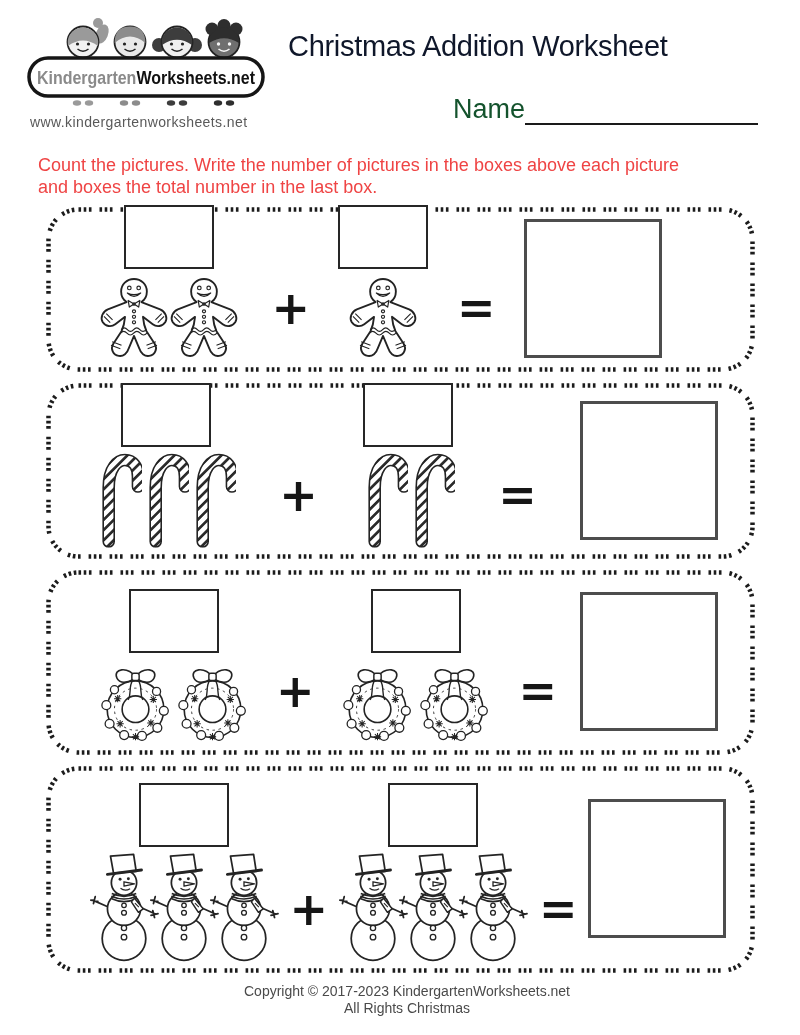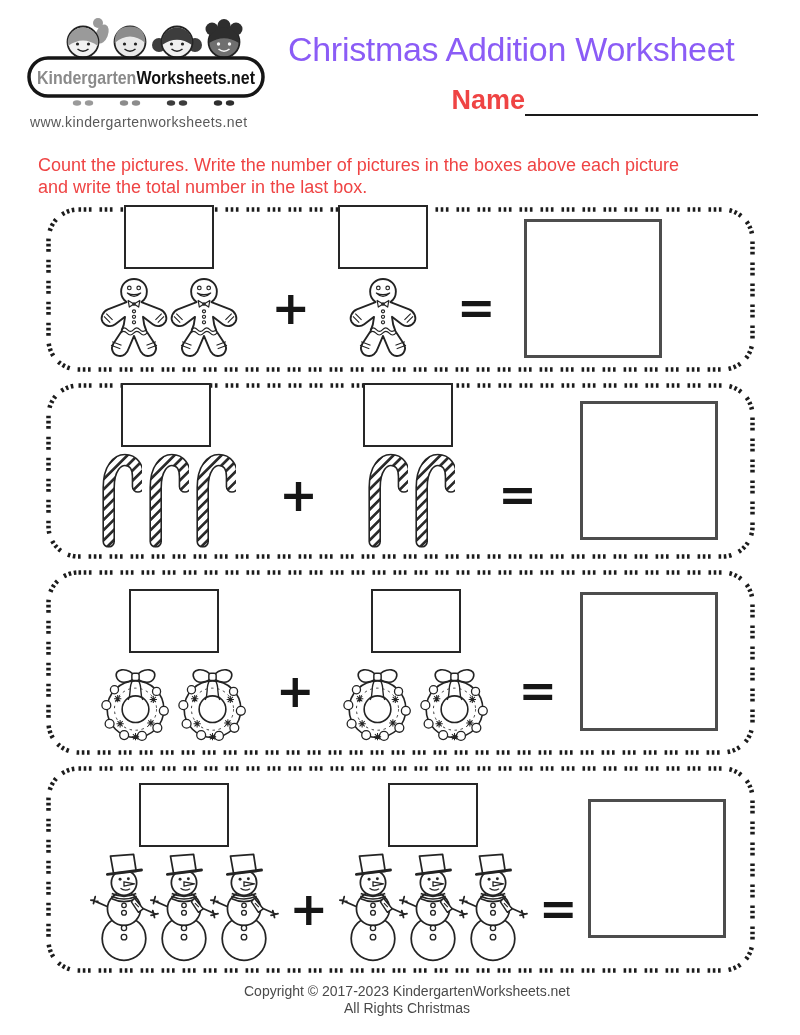--- a/index.html
+++ b/index.html
@@ -7,22 +7,22 @@
     width:800px;height:1035px;background:#ffffff;overflow:hidden;
     font-family:"Liberation Sans", sans-serif;color:#1a1a1a;position:relative;
   }
   .defs{position:absolute;width:0;height:0;overflow:hidden;}
   
   .header{display:flex;padding:16px 40px 0 26px;height:140px;box-sizing:border-box;}
   .logo-block{width:250px;flex:0 0 auto;}
   .logo-svg{display:block;}
   .website{font-size:14px;color:#595959;margin:2px 0 12px 4px;letter-spacing:.4px;}
   .header-right{flex:1;display:flex;flex-direction:column;}
-  .page-title{font-size:34px;font-weight:400;letter-spacing:-.3px;margin:14px 0 0 12px;color:#8b5cf6;white-space:nowrap;}
-  .name-row{margin-top:15px;align-self:flex-end;font-size:27px;color:#ef4444;padding-right:2px;font-weight:bold;}
+  .page-title{font-size:29px;font-weight:400;letter-spacing:-.3px;margin:14px 0 0 12px;color:#0f172a;white-space:nowrap;}
+  .name-row{margin-top:30px;align-self:flex-end;font-size:27px;color:#14532d;padding-right:2px;}
   .name-line{display:inline-block;width:233px;height:30px;border-bottom:2px solid #1a1a1a;vertical-align:bottom;}
   
   .instructions{margin:14px 0 8px 38px;font-size:18px;line-height:22px;color:#ef4444;}
   
   .rows{margin-left:45px;margin-top:8px;}
   .problem-row{width:711px;position:relative;margin-bottom:9px;}
   .row-1{height:167px;}.row-2{height:178px;}.row-3{height:187px;}.row-4{height:209px;}
   .row-border{position:absolute;inset:0;width:100%;height:100%;display:block;}
   .row-content{position:absolute;inset:0;display:flex;align-items:flex-end;justify-content:space-between;
     padding:10px 38px 12px 50px;box-sizing:border-box;}
@@ -188,21 +188,21 @@
     <div class="header-right">
       <div class="page-title">Christmas Addition Worksheet</div>
       <div class="name-row">
         <span>Name</span><span class="name-line"></span>
       </div>
     </div>
   </div>
 
   <div class="instructions">
     <div>Count the pictures. Write the number of pictures in the boxes above each picture</div>
-    <div>and write the total number in the last box.</div>
+    <div>and boxes the total number in the last box.</div>
   </div>
 
   <div class="rows">
 
     <div class="problem-row row-1">
       <svg class="row-border" preserveAspectRatio="none" viewBox="0 0 711 167">
           <rect x="3.5" y="3.5" rx="30" ry="30" fill="none" stroke="#1c1c1c" stroke-width="4.5" stroke-dasharray="2.6 2.6 2.6 2.6 2.6 8" width="704" height="160"></rect>
         </svg>
       <div class="row-content">
         <div class="addend-group">

